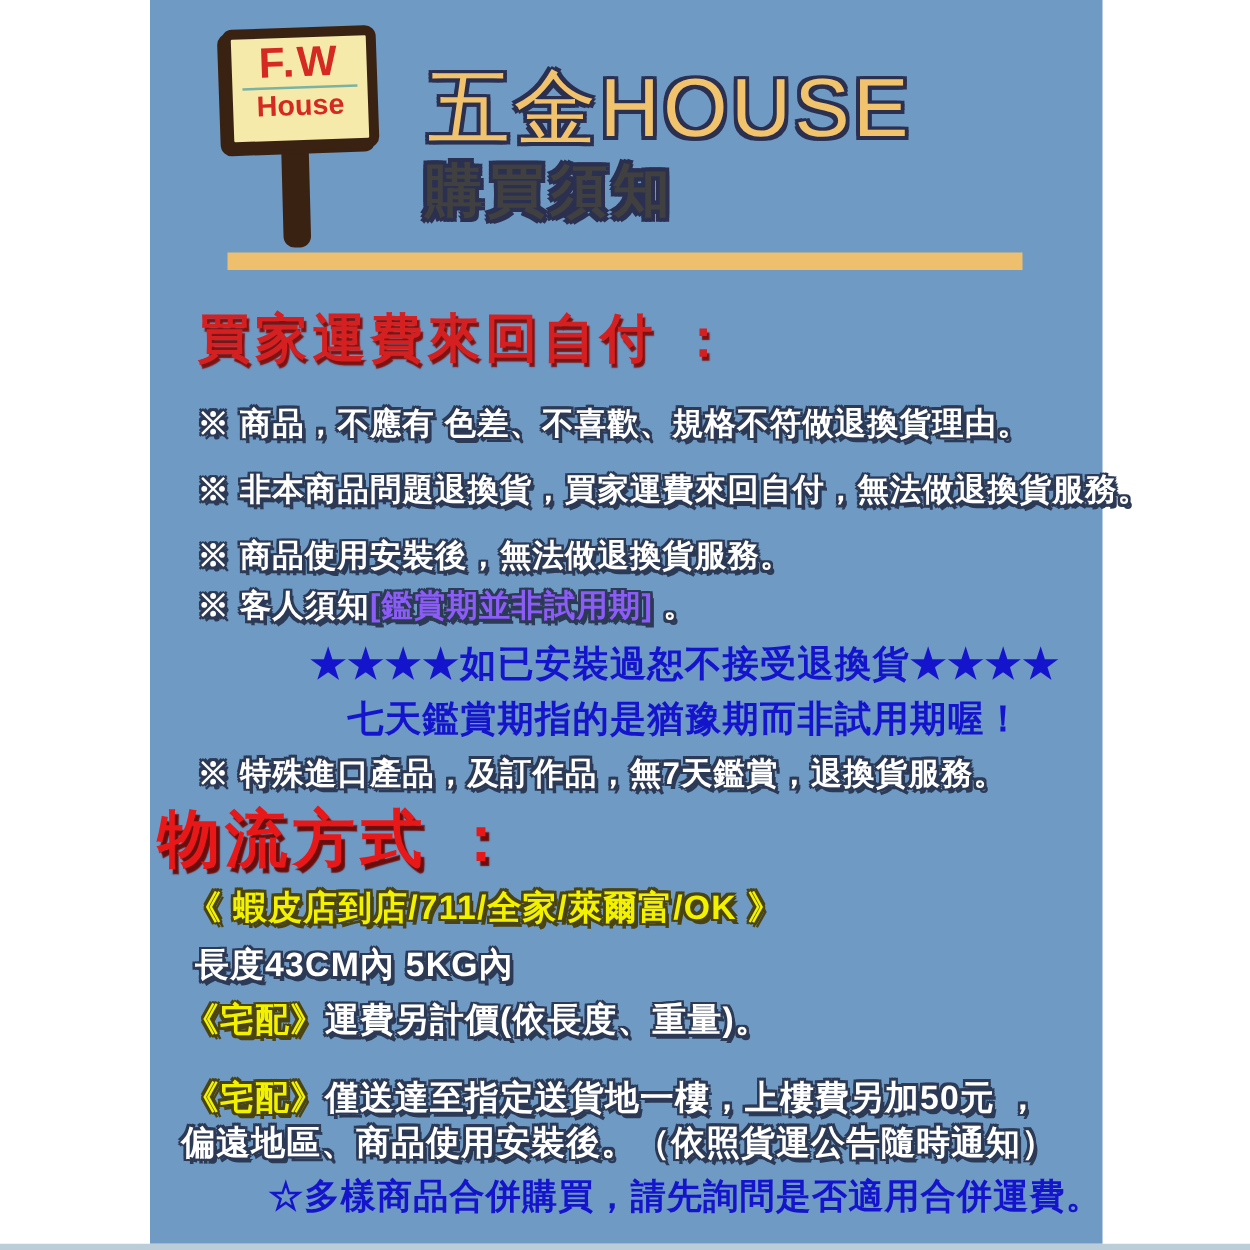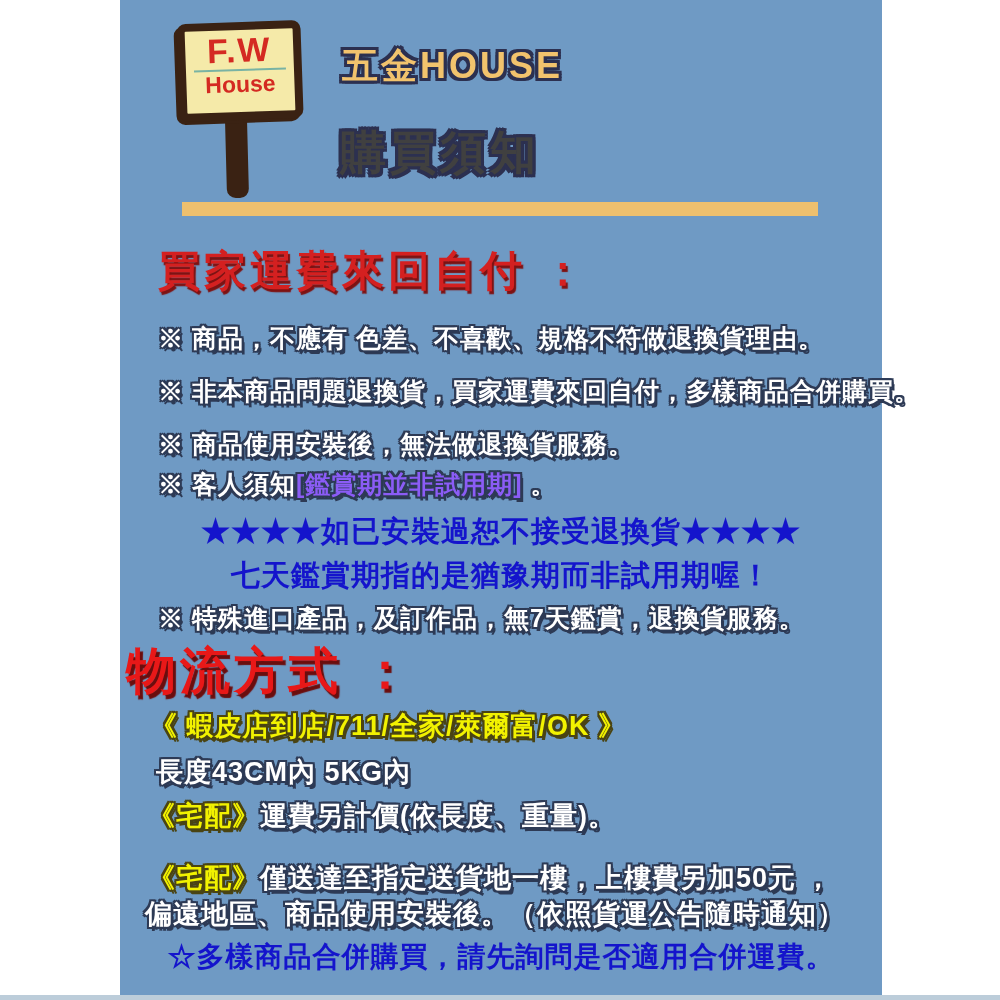--- a/index.html
+++ b/index.html
@@ -33,21 +33,21 @@
     color:#d42a22;font-size:23px;font-weight:bold;line-height:26px;
   }
   .sign-stick{
     position:absolute;left:50px;top:102px;width:22px;height:80px;
     background:#3a2213;border-radius:4px 4px 9px 9px;
     transform:rotate(-1.5deg);
   }
   
   .title{
     position:absolute;left:342px;top:42px;
-    font-size:36px;font-weight:bold;color:#f2c36d;letter-spacing:3px;
+    font-size:66px;font-weight:normal;color:#f2c36d;letter-spacing:3px;
     text-shadow:-3px -3px 0 #2c3050,3px -3px 0 #2c3050,-3px 3px 0 #2c3050,
       3px 3px 0 #2c3050,-3px 0 0 #2c3050,3px 0 0 #2c3050,
       0 -3px 0 #2c3050,0 3px 0 #2c3050;
   }
   .subtitle{
     position:absolute;left:340px;top:122px;width:350px;text-align:left;
     font-size:46px;font-weight:bold;color:#404040;letter-spacing:4px;
     text-shadow:-3px -3px 0 #2c3050,3px -3px 0 #2c3050,-3px 3px 0 #2c3050,
       3px 3px 0 #2c3050,-3px 0 0 #2c3050,3px 0 0 #2c3050,
       0 -3px 0 #2c3050,0 3px 0 #2c3050;
@@ -75,21 +75,21 @@
   .pop-big{font-size:27px;}
   .highlight-peach{color:#8b5cf6;}
   .yellow{color:#f2f200;
     text-shadow:-2px -2px 0 #4a4413,2px -2px 0 #4a4413,-2px 2px 0 #4a4413,
       2px 2px 0 #4a4413,-2px 0 0 #4a4413,2px 0 0 #4a4413,
       0 -2px 0 #4a4413,0 2px 0 #4a4413,3px 4px 0 #4a4413;}
   
   .blue-line{
     position:absolute;left:120px;width:762px;text-align:center;
     font-family:"Liberation Serif", serif;font-weight:bold;
-    color:#1414cc;font-size:29px;letter-spacing:1px;white-space:nowrap;
+    color:#1414cc;font-size:29px;letter-spacing:1px;white-space:nowrap;padding-left:47px;
   }
 </style>
 </head>
 <body>
 
 <div class="panel"></div>
 <div class="bottom-strip"></div>
 
 <div class="sign">
   <div class="sign-stick"></div>
@@ -100,21 +100,21 @@
   </div>
 </div>
 
 <div class="title">五金HOUSE</div>
 <div class="subtitle">購買須知</div>
 <div class="divider"></div>
 
 <div class="red-heading heading-return">買家運費來回自付 ：</div>
 
 <div class="pop" style="left:158px;top:322px;">※ 商品，不應有 色差、不喜歡、規格不符做退換貨理由。</div>
-<div class="pop" style="left:158px;top:375px;">※ 非本商品問題退換貨，買家運費來回自付，多樣商品合併購買。</div>
+<div class="pop" style="left:158px;top:375px;">※ 非本商品問題退換貨，買家運費來回自付，無法做退換貨服務。</div>
 <div class="pop" style="left:158px;top:428px;">※ 商品使用安裝後，無法做退換貨服務。</div>
 
 <div class="pop" style="left:158px;top:468px;"><span>※ 客人須知</span><span class="highlight-peach">[鑑賞期並非試用期]</span><span> 。</span></div>
 
 <div class="blue-line" style="top:512px;">★★★★如已安裝過恕不接受退換貨★★★★</div>
 <div class="blue-line" style="top:556px;">七天鑑賞期指的是猶豫期而非試用期喔！</div>
 
 <div class="pop" style="left:158px;top:602px;">※ 特殊進口產品，及訂作品，無7天鑑賞，退換貨服務。</div>
 
 <div class="red-heading heading-ship">物流方式 ：</div>

